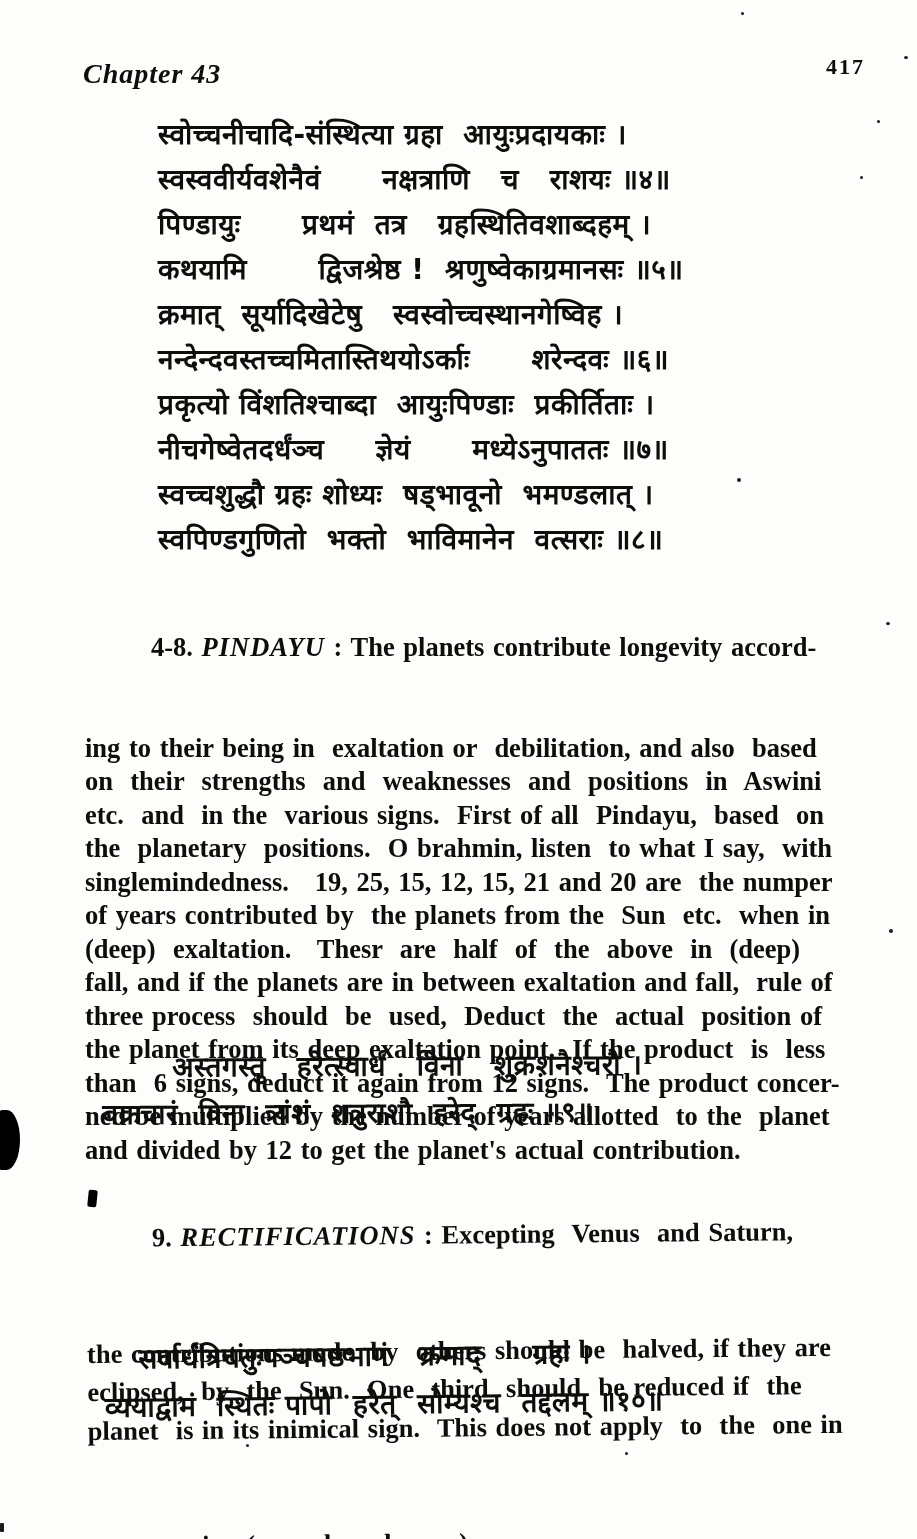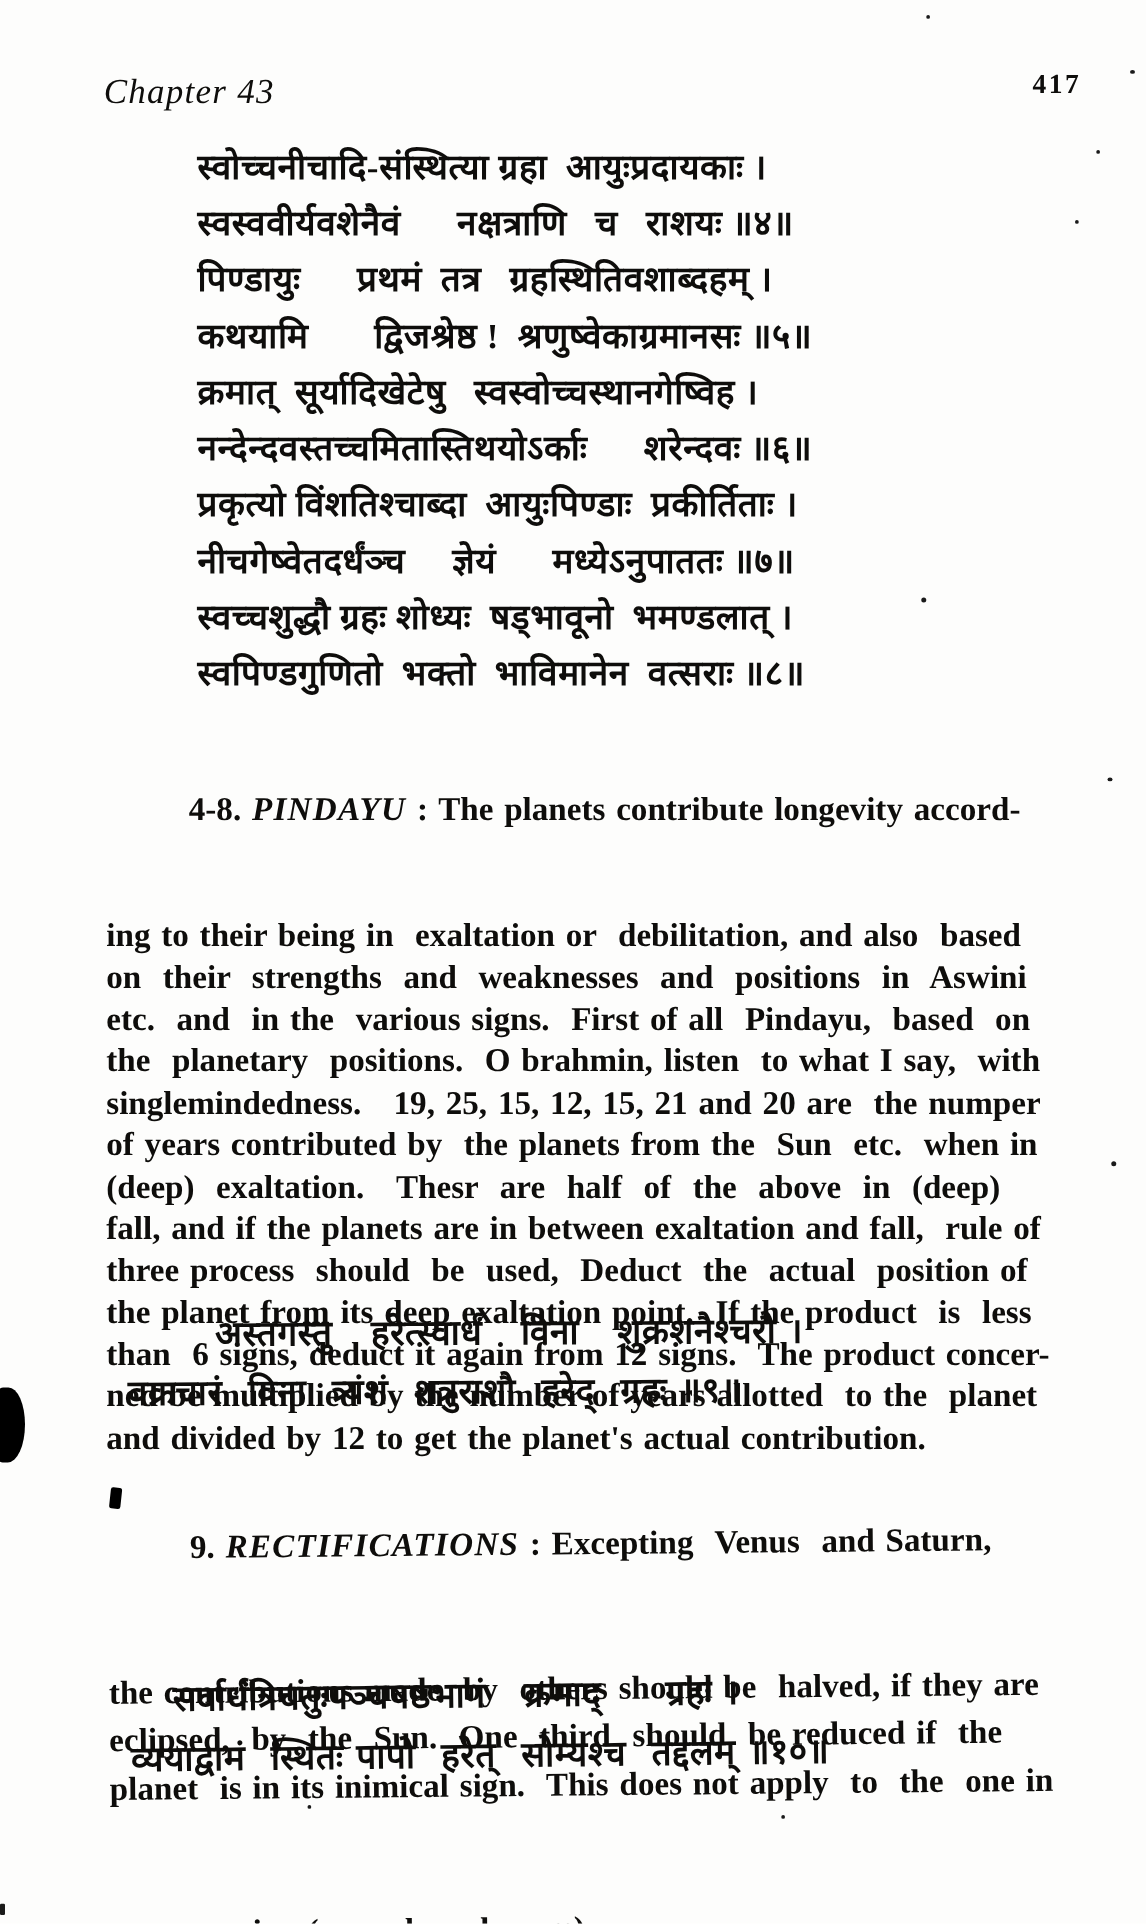--- a/index.html
+++ b/index.html
@@ -7,37 +7,37 @@
     position:relative;
     width:917px;height:1539px;
     background:#fdfdfc;
     overflow:hidden;
     font-family:"Liberation Serif", serif;
     color:#0e0d0b;
   }
   
   .chapter{
     position:absolute;left:83px;top:58px;
-    font-style:italic;font-weight:400;font-size:28px;letter-spacing:1px;
+    font-style:italic;font-weight:700;font-size:28px;letter-spacing:1px;
   }
   .pagenum{
     position:absolute;right:52px;top:54px;
     font-weight:700;font-size:22px;letter-spacing:2px;
   }
   
   .verse{
     position:absolute;
     font-family:"DejaVu Sans", sans-serif;
     font-weight:700;
     font-size:28px;
     line-height:45px;
     white-space:pre;
     letter-spacing:0.5px;
   }
-  .verse1{top:112px;left:158px;font-family:Liberation Serif, serif;}
+  .verse1{top:112px;left:158px;}
   .verse2{top:1044px;left:102px;line-height:47px;transform:rotate(-0.3deg);transform-origin:left top;}
   .verse2 > div:nth-child(1){margin-left:70px;}
   .verse3{top:1336px;left:104px;line-height:48px;transform:rotate(-0.7deg);transform-origin:left top;}
   .verse3 > div:nth-child(1){margin-left:34px;}
   
   .para{
     position:absolute;left:85px;width:800px;
     font-size:26.5px;
     font-weight:600;
     word-spacing:2px;

